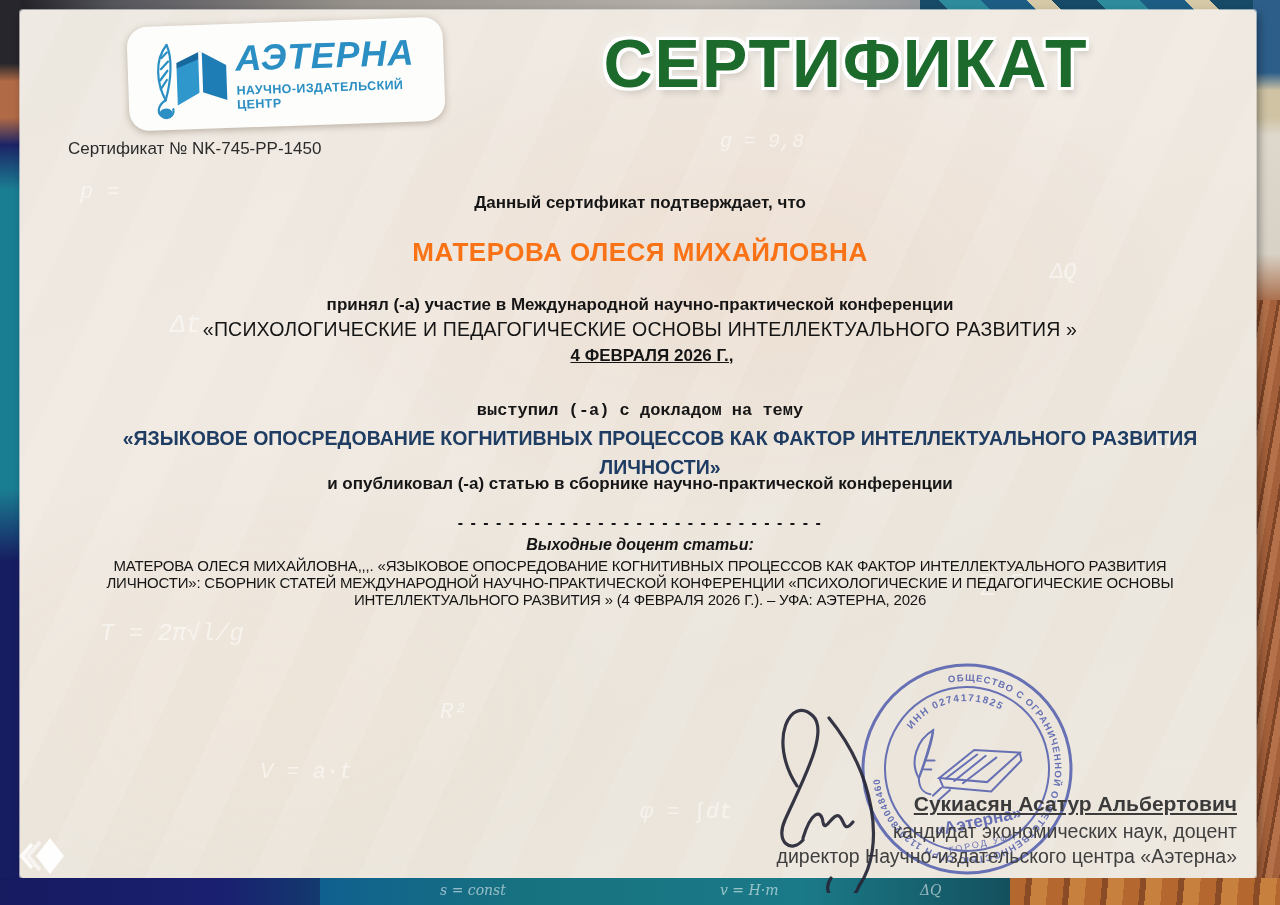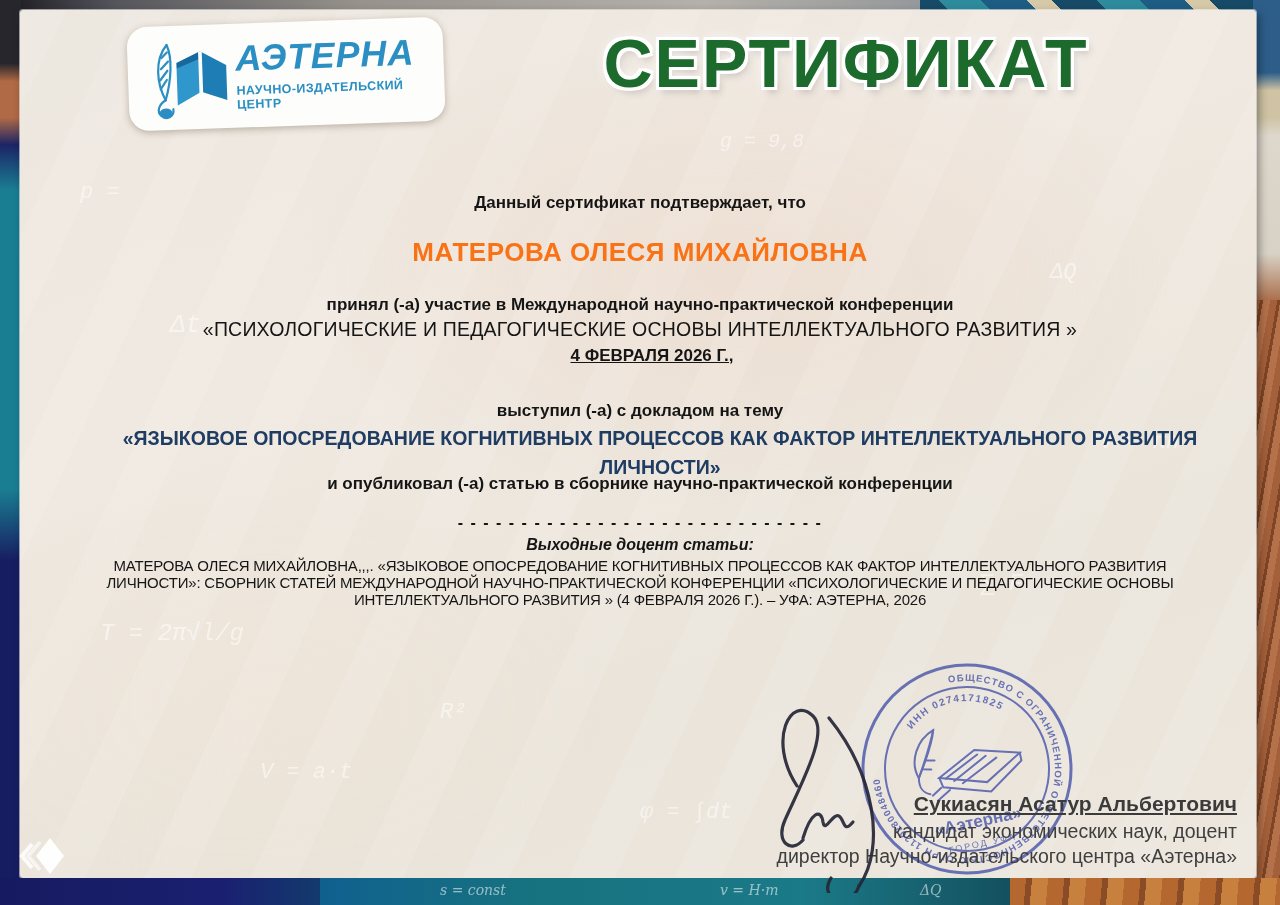--- a/index.html
+++ b/index.html
@@ -52,21 +52,21 @@
   .cert-number{position:absolute;left:68px;top:139px;font-size:17px;color:#2b2b2b;z-index:3;}
 
   
   .row{position:absolute;left:0;width:100%;text-align:center;z-index:4;color:#151515;}
   .statement{top:193px;font-size:17px;font-weight:bold;}
   .recipient{top:237px;font-size:26px;font-weight:bold;color:#f97316;letter-spacing:.5px;}
   .participation{top:295px;font-size:17px;font-weight:bold;}
   .conference{top:318px;font-size:19.5px;font-weight:normal;letter-spacing:.2px;}
   .conf-date{top:346px;font-size:17px;font-weight:bold;margin-left:12px;}
   .conf-date span{text-decoration:underline;}
-  .talk-intro{top:401px;font-size:17px;font-weight:bold;}
+  .talk-intro{top:401px;font-size:17px;font-weight:bold;font-family:Liberation Mono, monospace;}
   .talk-title{top:424px;font-size:19.5px;font-weight:bold;color:#1f3c63;line-height:29px;padding-left:20px;}
   .talk-title span{display:inline-block;max-width:1120px;}
   .publication{top:474px;font-size:17px;font-weight:bold;}
   .separator{top:514px;font-size:16px;font-weight:bold;letter-spacing:1.5px;}
   .citation-label{top:536px;font-size:16px;font-weight:bold;font-style:italic;}
   .citation{top:557px;font-size:15px;line-height:17px;}
   .citation span{display:inline-block;max-width:1085px;letter-spacing:-.2px;}
 
   
   .signature-svg{position:absolute;left:755px;top:688px;z-index:7;pointer-events:none;}
@@ -117,20 +117,21 @@
       <polygon points="64,22 68,22 68,68 64,68" fill="#fdfdfb"></polygon>
     </svg>
     <div class="logo-textcol">
       <div class="logo-brand">АЭТЕРНА</div>
       <div class="logo-sub">НАУЧНО-ИЗДАТЕЛЬСКИЙ ЦЕНТР</div>
     </div>
   </div>
 
   <div class="cert-title">СЕРТИФИКАТ</div>
 
+  <div class="cert-number">Сертификат № NK-745-PP-1450</div>
 
   <div class="row statement">Данный сертификат подтверждает, что</div>
   <div class="row recipient">МАТЕРОВА ОЛЕСЯ МИХАЙЛОВНА</div>
   <div class="row participation">принял (-а) участие в Международной научно-практической конференции</div>
   <div class="row conference">«ПСИХОЛОГИЧЕСКИЕ И ПЕДАГОГИЧЕСКИЕ ОСНОВЫ ИНТЕЛЛЕКТУАЛЬНОГО РАЗВИТИЯ »</div>
   <div class="row conf-date"><span>4 ФЕВРАЛЯ 2026 Г.,</span></div>
   <div class="row talk-intro">выступил (-а) с докладом на тему</div>
   <div class="row talk-title"><span>«ЯЗЫКОВОЕ ОПОСРЕДОВАНИЕ КОГНИТИВНЫХ ПРОЦЕССОВ КАК ФАКТОР ИНТЕЛЛЕКТУАЛЬНОГО РАЗВИТИЯ ЛИЧНОСТИ»</span></div>
   <div class="row publication">и опубликовал (-а) статью в сборнике научно-практической конференции</div>
   <div class="row separator">- - - - - - - - - - - - - - - - - - - - - - - - - - - - -</div>

